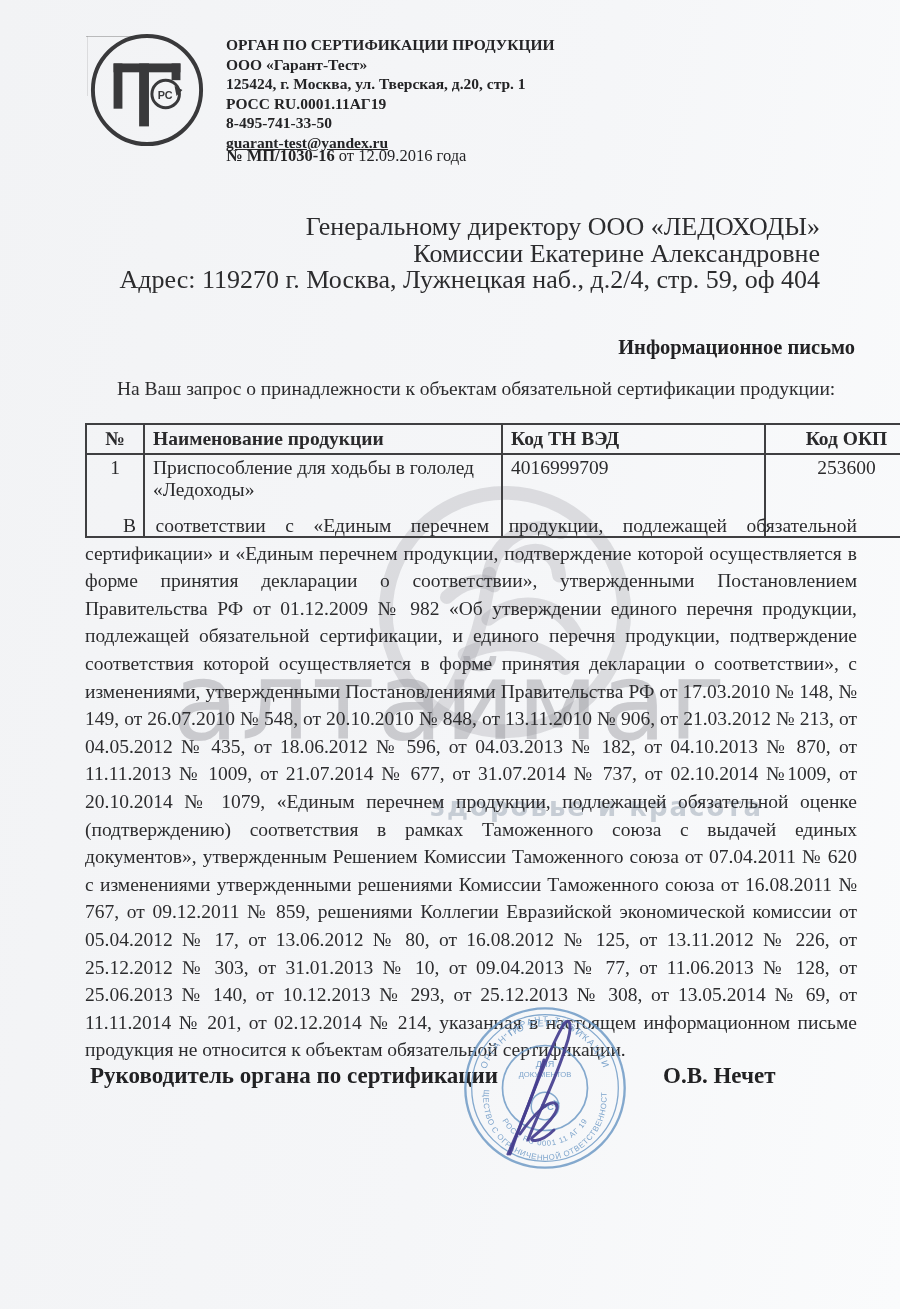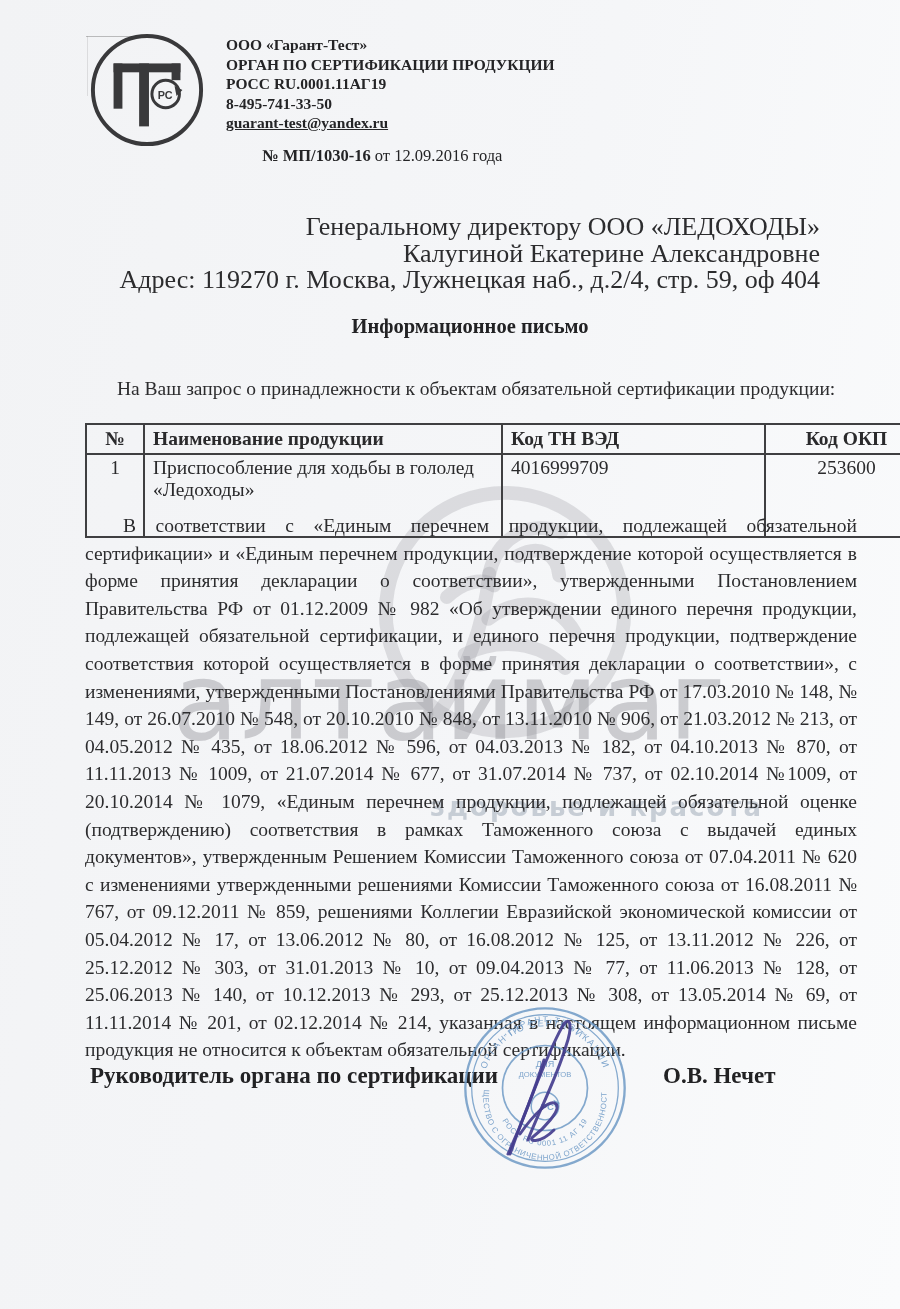--- a/index.html
+++ b/index.html
@@ -14,27 +14,27 @@
     color:#2c2c2e;
   }
   .abs{position:absolute;}
   .z-wm{z-index:1;}
   .z-content{z-index:2;}
   .z-ink{z-index:3;}
 
   
   .org-block{left:226px;top:35px;width:420px;font-weight:bold;font-size:15.5px;line-height:19.5px;color:#242426;}
   .org-block .mail{text-decoration:underline;cursor:pointer;}
-  .ref-line{left:226px;top:146px;font-size:16.5px;color:#242426;margin-left:36px;}
+  .ref-line{left:226px;top:146px;font-size:16.5px;color:#242426;}
   .ref-line .num{font-weight:bold;}
 
   
   .addressee{left:85px;top:214px;width:735px;text-align:right;font-size:26px;line-height:26.5px;color:#2c2c2e;}
 
-  .doc-title{left:85px;top:315px;width:770px;text-align:center;font-weight:bold;font-size:20.5px;color:#222224;}
+  .doc-title{left:85px;top:336px;width:770px;text-align:right;font-weight:bold;font-size:20.5px;color:#222224;}
 
   .intro{left:85px;top:378px;width:775px;font-size:19.5px;text-indent:32px;color:#2c2c2e;}
 
   
   .prod-table{left:85px;top:423px;width:770px;}
   table{border-collapse:collapse;width:770px;table-layout:fixed;background:transparent;}
   th,td{border:2px solid #3f3f41;font-size:19.5px;padding:2px 8px 3px 8px;vertical-align:top;color:#2a2a2c;}
   th{font-weight:bold;text-align:left;padding-top:3px;}
   .c-num{width:40px;text-align:center;}
   .c-name{width:340px;}
@@ -96,34 +96,35 @@
         <rect x="52" y="33" width="10" height="64"></rect>
         <rect x="85" y="33" width="9" height="17"></rect>
       </g>
       <circle cx="79" cy="64" r="14" fill="none" stroke="#39393b" stroke-width="3"></circle>
       <text x="71" y="69" font-family="Liberation Sans, sans-serif" font-size="11" font-weight="bold" fill="#39393b">РС</text>
       <path d="M88,56 l8,4 l-6,6 z" fill="#39393b"></path>
     </svg>
   </div>
 
   <div class="abs z-content org-block">
+    <div>ОРГАН ПО СЕРТИФИКАЦИИ ПРОДУКЦИИ</div>
     <div>ООО «Гарант-Тест»</div>
-    <div>ОРГАН ПО СЕРТИФИКАЦИИ ПРОДУКЦИИ</div>
+    <div>125424, г. Москва, ул. Тверская, д.20, стр. 1</div>
     <div>РОСС RU.0001.11АГ19</div>
     <div>8-495-741-33-50</div>
     <div class="mail">guarant-test@yandex.ru</div>
   </div>
 
   <div class="abs z-content ref-line">
     <span class="num">№ МП/1030-16</span><span> от 12.09.2016 года</span>
   </div>
 
   <div class="abs z-content addressee">
     <div>Генеральному директору ООО «ЛЕДОХОДЫ»</div>
-    <div>Калугиной Екатерине Александровне</div>
+    <div>Комиссии Екатерине Александровне</div>
     <div>Адрес: 119270 г. Москва, Лужнецкая наб., д.2/4, стр. 59, оф 404</div>
   </div>
 
   <div class="abs z-content doc-title">Информационное письмо</div>
   <div class="abs z-content intro">На Ваш запрос о принадлежности к объектам обязательной сертификации продукции:</div>
 
   <div class="abs z-content prod-table">
     <table>
       <thead>
         <tr>

